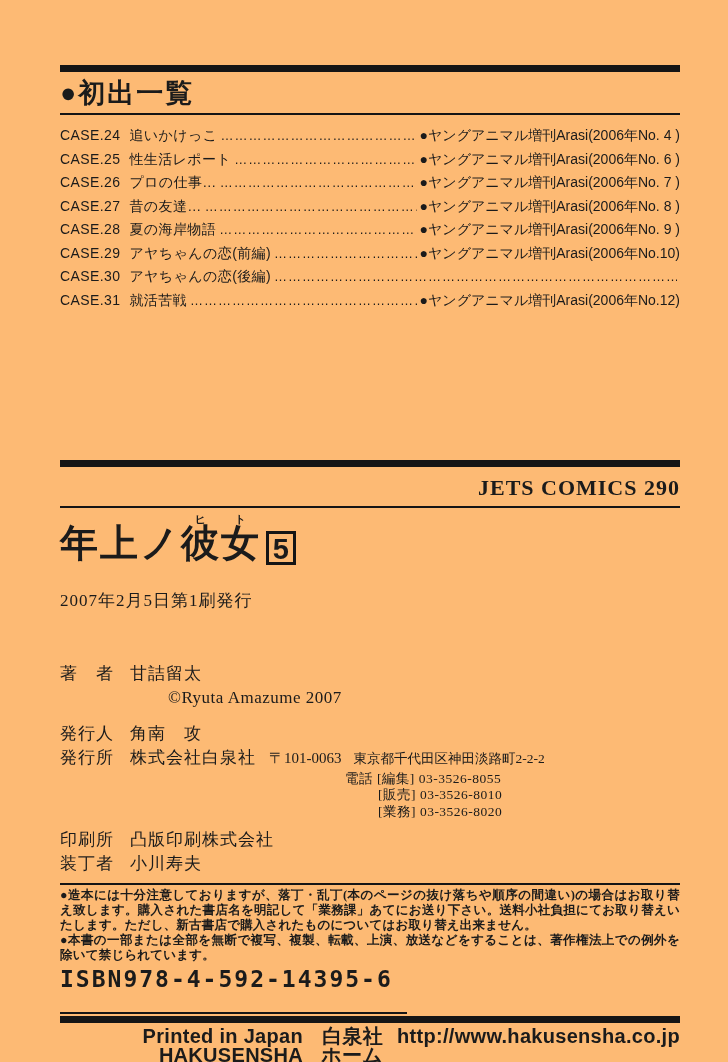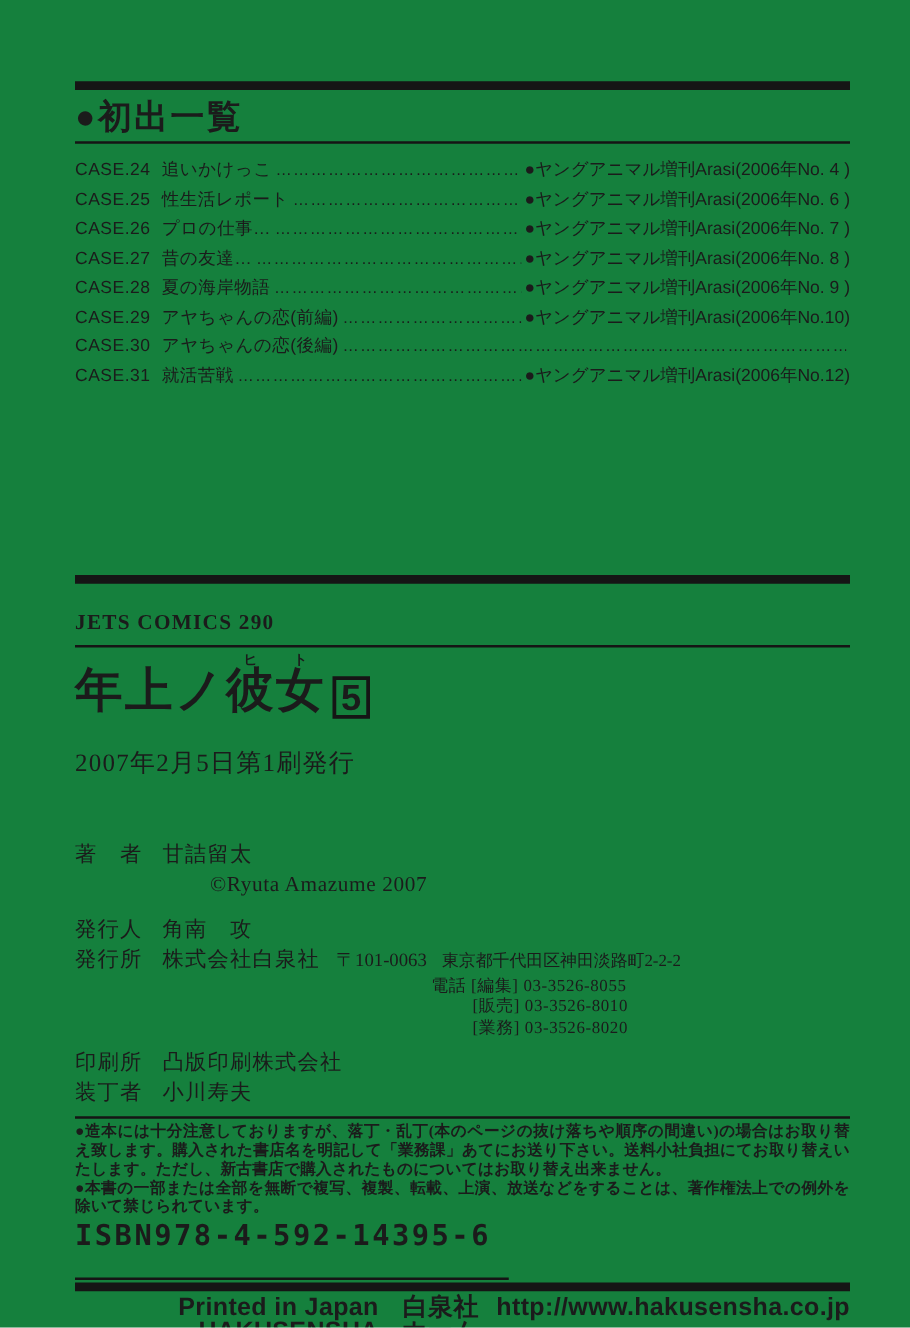--- a/index.html
+++ b/index.html
@@ -1,20 +1,20 @@
 <!DOCTYPE html>
 <html><head>
 <meta charset="utf-8">
 <style>
   * { margin:0; padding:0; box-sizing:border-box; }
   html,body { background:#e8e8e8; }
   .page {
     position:relative;
     width:728px; height:1062px;
-    background:#15803d;
+    background:#fdba74;
     color:#1b1b1b;
     overflow:hidden;
     font-family:"Liberation Serif", serif;
   }
   .content { padding:65px 48px 0 60px; }
 
   .rule { background:#151515; }
   .rule.thick { height:7px; }
   .rule.thin { height:2px; }
 
@@ -39,24 +39,25 @@
     flex:1 1 auto; overflow:hidden; white-space:nowrap;
     margin:0 3px; font-size:13px; letter-spacing:1px;
   }
   .fp-leader::after { content:"………………………………………………………………………………………………………………"; }
   .fp-src { white-space:nowrap; letter-spacing:0; }
 
   .gap-mid { height:148px; }
 
   
   .imprint {
-    margin-top:17px;
+    margin-top:7px;
     font-family:"Liberation Serif", serif;
-    font-weight:700; font-size:17px; line-height:27px;
+    font-weight:700; font-size:22px; line-height:27px;
     letter-spacing:1px;
+    text-align:right;
   }
   .imprint-underline { margin-top:5px; }
   .title-line {
     margin-top:2px;
     font-family:"Liberation Sans", sans-serif;
     font-weight:900; font-size:38px; line-height:1.05;
     letter-spacing:2px;
     padding-top:14px;
   }
   .title-line ruby { ruby-position:over; }
@@ -65,21 +66,21 @@
     display:inline-block;
     width:30px; height:34px; line-height:31px;
     border:3px solid #151515;
     font-size:29px; letter-spacing:0;
     text-align:center; vertical-align:baseline;
     transform:translateY(3px);
     margin-left:5px;
   }
   .print-date {
     margin-top:26px;
-    font-size:20px; line-height:22px; letter-spacing:1px;
+    font-size:17px; line-height:22px; letter-spacing:1px;
   }
 
   
   .colophon { margin-top:50px; font-size:17px; line-height:24px; letter-spacing:1px; }
   .col-label { display:inline-block; width:70px; }
   .col-copyright { margin-left:108px; letter-spacing:.5px; }
   .row-person { margin-top:12px; }
   .postal { margin-left:13px; font-size:15px; letter-spacing:0; }
   .addr { margin-left:12px; font-size:13.5px; letter-spacing:0; }
   .phones { margin-left:285px; font-size:13.5px; line-height:16.4px; letter-spacing:.5px; }

